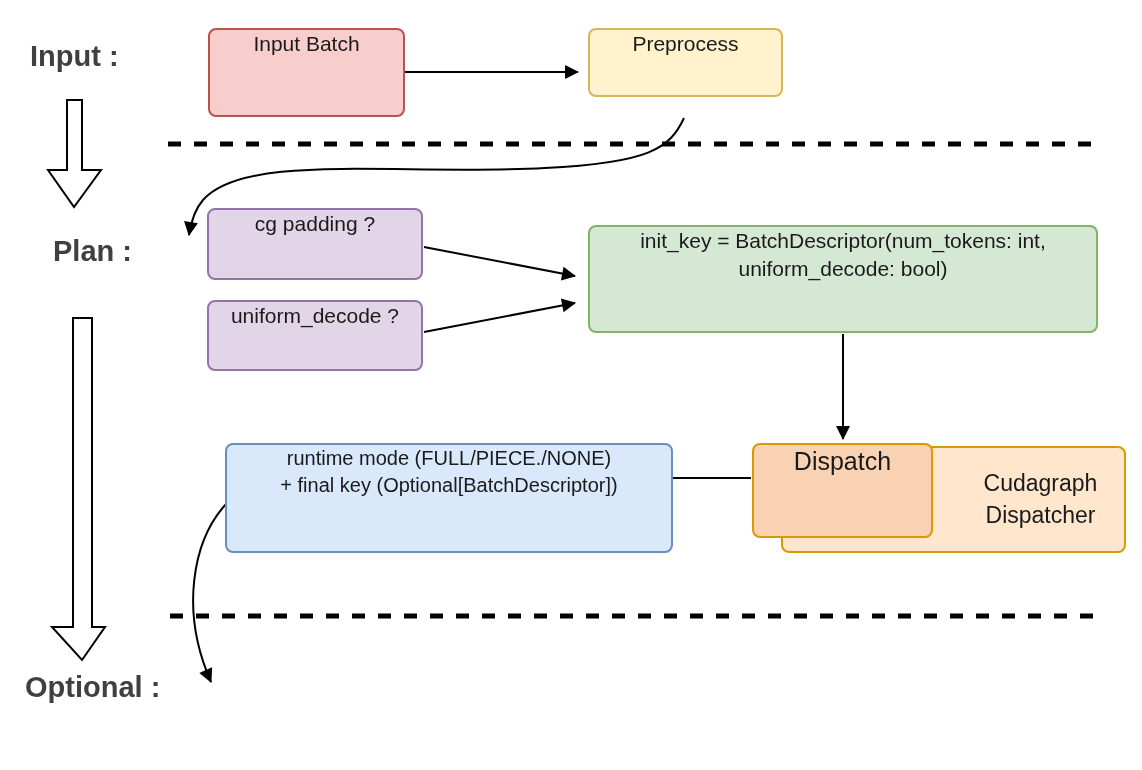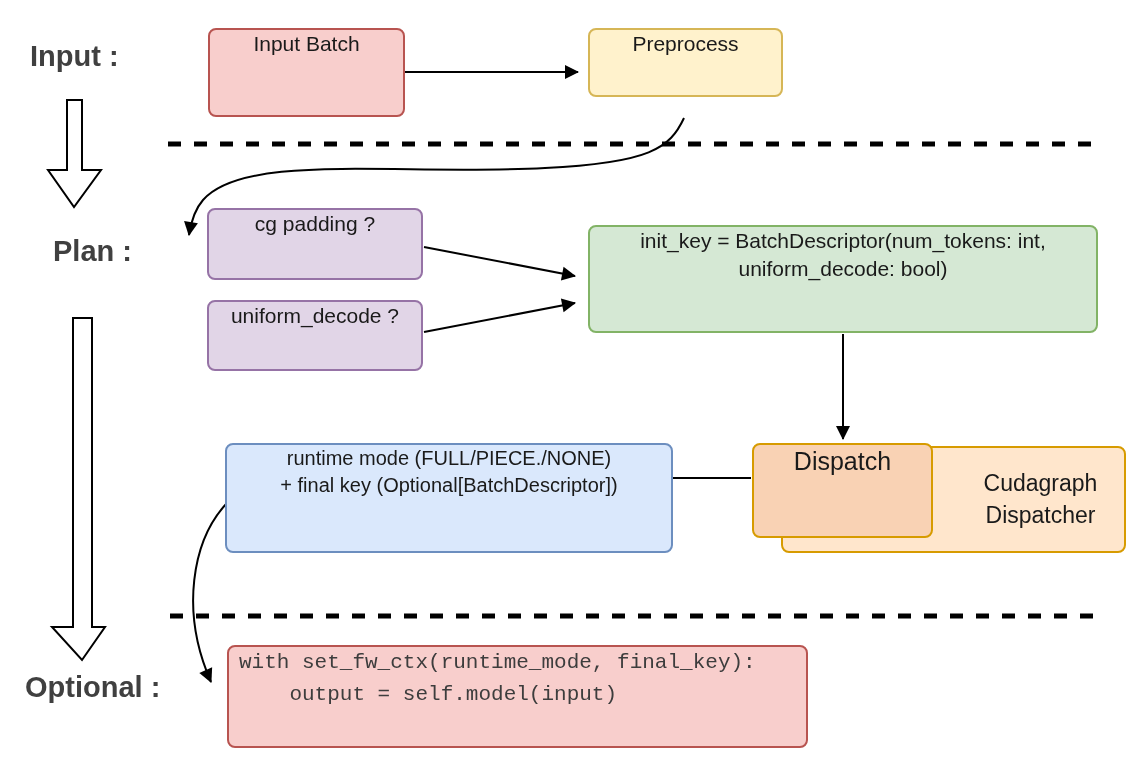--- a/index.html
+++ b/index.html
@@ -105,18 +105,14 @@
   <div class="node node-orange-outer" id="cudagraph-outer">
     <div id="cudagraph-label">
       <span>Cudagraph</span>
       <span>Dispatcher</span>
     </div>
   </div>
   <div class="node node-orange-inner" id="dispatch">
     <span>Dispatch</span>
   </div>
 
-  <div class="node node-red" id="execute-code">
-    <div class="code-line">with set_fw_ctx(runtime_mode, final_key):</div>
-    <div class="code-line">    output = self.model(input)</div>
-  </div>
 
 </div>
 
 </body></html>

